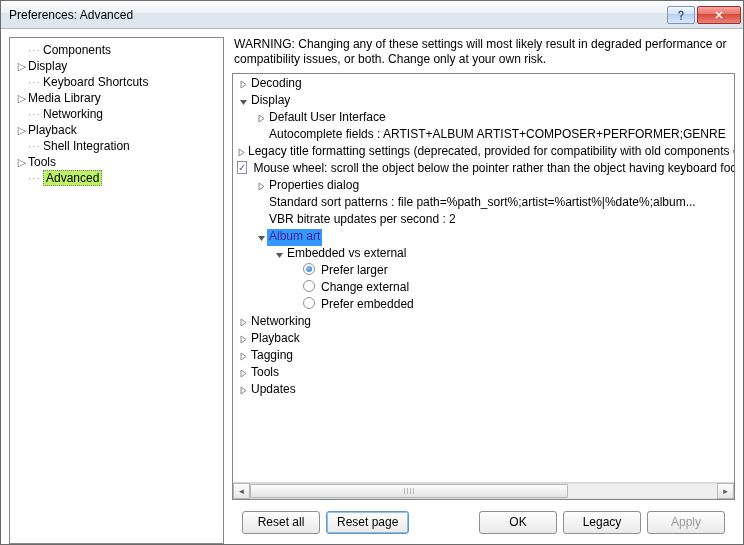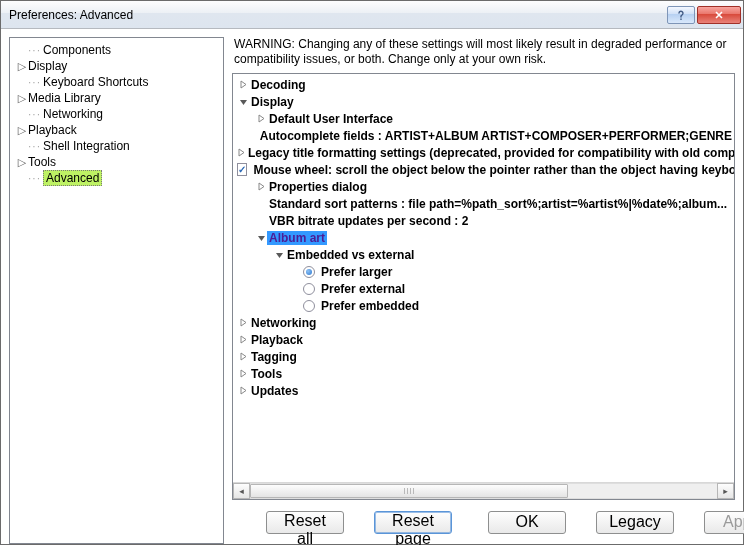--- a/index.html
+++ b/index.html
@@ -111,26 +111,24 @@
     flex-direction: column;
   }
   .tree {
     flex: 1;
     overflow: hidden;
     padding: 2px 0;
     position: relative;
   }
   .trow {
     display: flex;
-    align-items: center;
     height: 17px;
     white-space: nowrap;
     overflow: hidden;
     padding-left: 4px;
-    font-weight: bold;
   }
   .ind { display:inline-block; width: 18px; }
   .tw2 {
     width: 12px;
     display: inline-flex;
     align-items: center;
     justify-content: center;
   }
   .tw2 svg { width: 9px; height: 9px; }
   .chk {
@@ -199,24 +197,23 @@
     padding: 0 10px;
     gap: 6px;
   }
   .footer .spacer { flex:1; }
   .btnf {
     min-width: 78px;
     height: 23px;
     background: linear-gradient(to bottom,#fefefe,#e9e9e9);
     border: 1px solid #8e8f8f;
     border-radius: 3px;
-    font-size: 16px;
+    font-size: 12px;
     color: #000;
     padding: 0 10px;
-    margin-left: 24px;
   }
   .btnf.default {
     border: 1px solid #5a95d8;
     box-shadow: 0 0 0 1px rgba(90,149,216,0.6) inset;
   }
   .btnf:disabled { color:#9a9a9a; }
 </style>
 </head>
 <body>
 
@@ -393,21 +390,21 @@
               </span>
               <span class="tlabel">Prefer larger</span>
             </div>
 
           <div class="trow">
               <span class="ind"></span>
               <span class="ind"></span>
               <span class="ind"></span>
               <span class="tw2"></span>
               <span class="rad"></span>
-              <span class="tlabel">Prefer external</span>
+              <span class="tlabel">Change external</span>
             </div>
 
           <div class="trow">
               <span class="ind"></span>
               <span class="ind"></span>
               <span class="ind"></span>
               <span class="tw2"></span>
               <span class="rad"></span>
               <span class="tlabel">Prefer embedded</span>
             </div>

